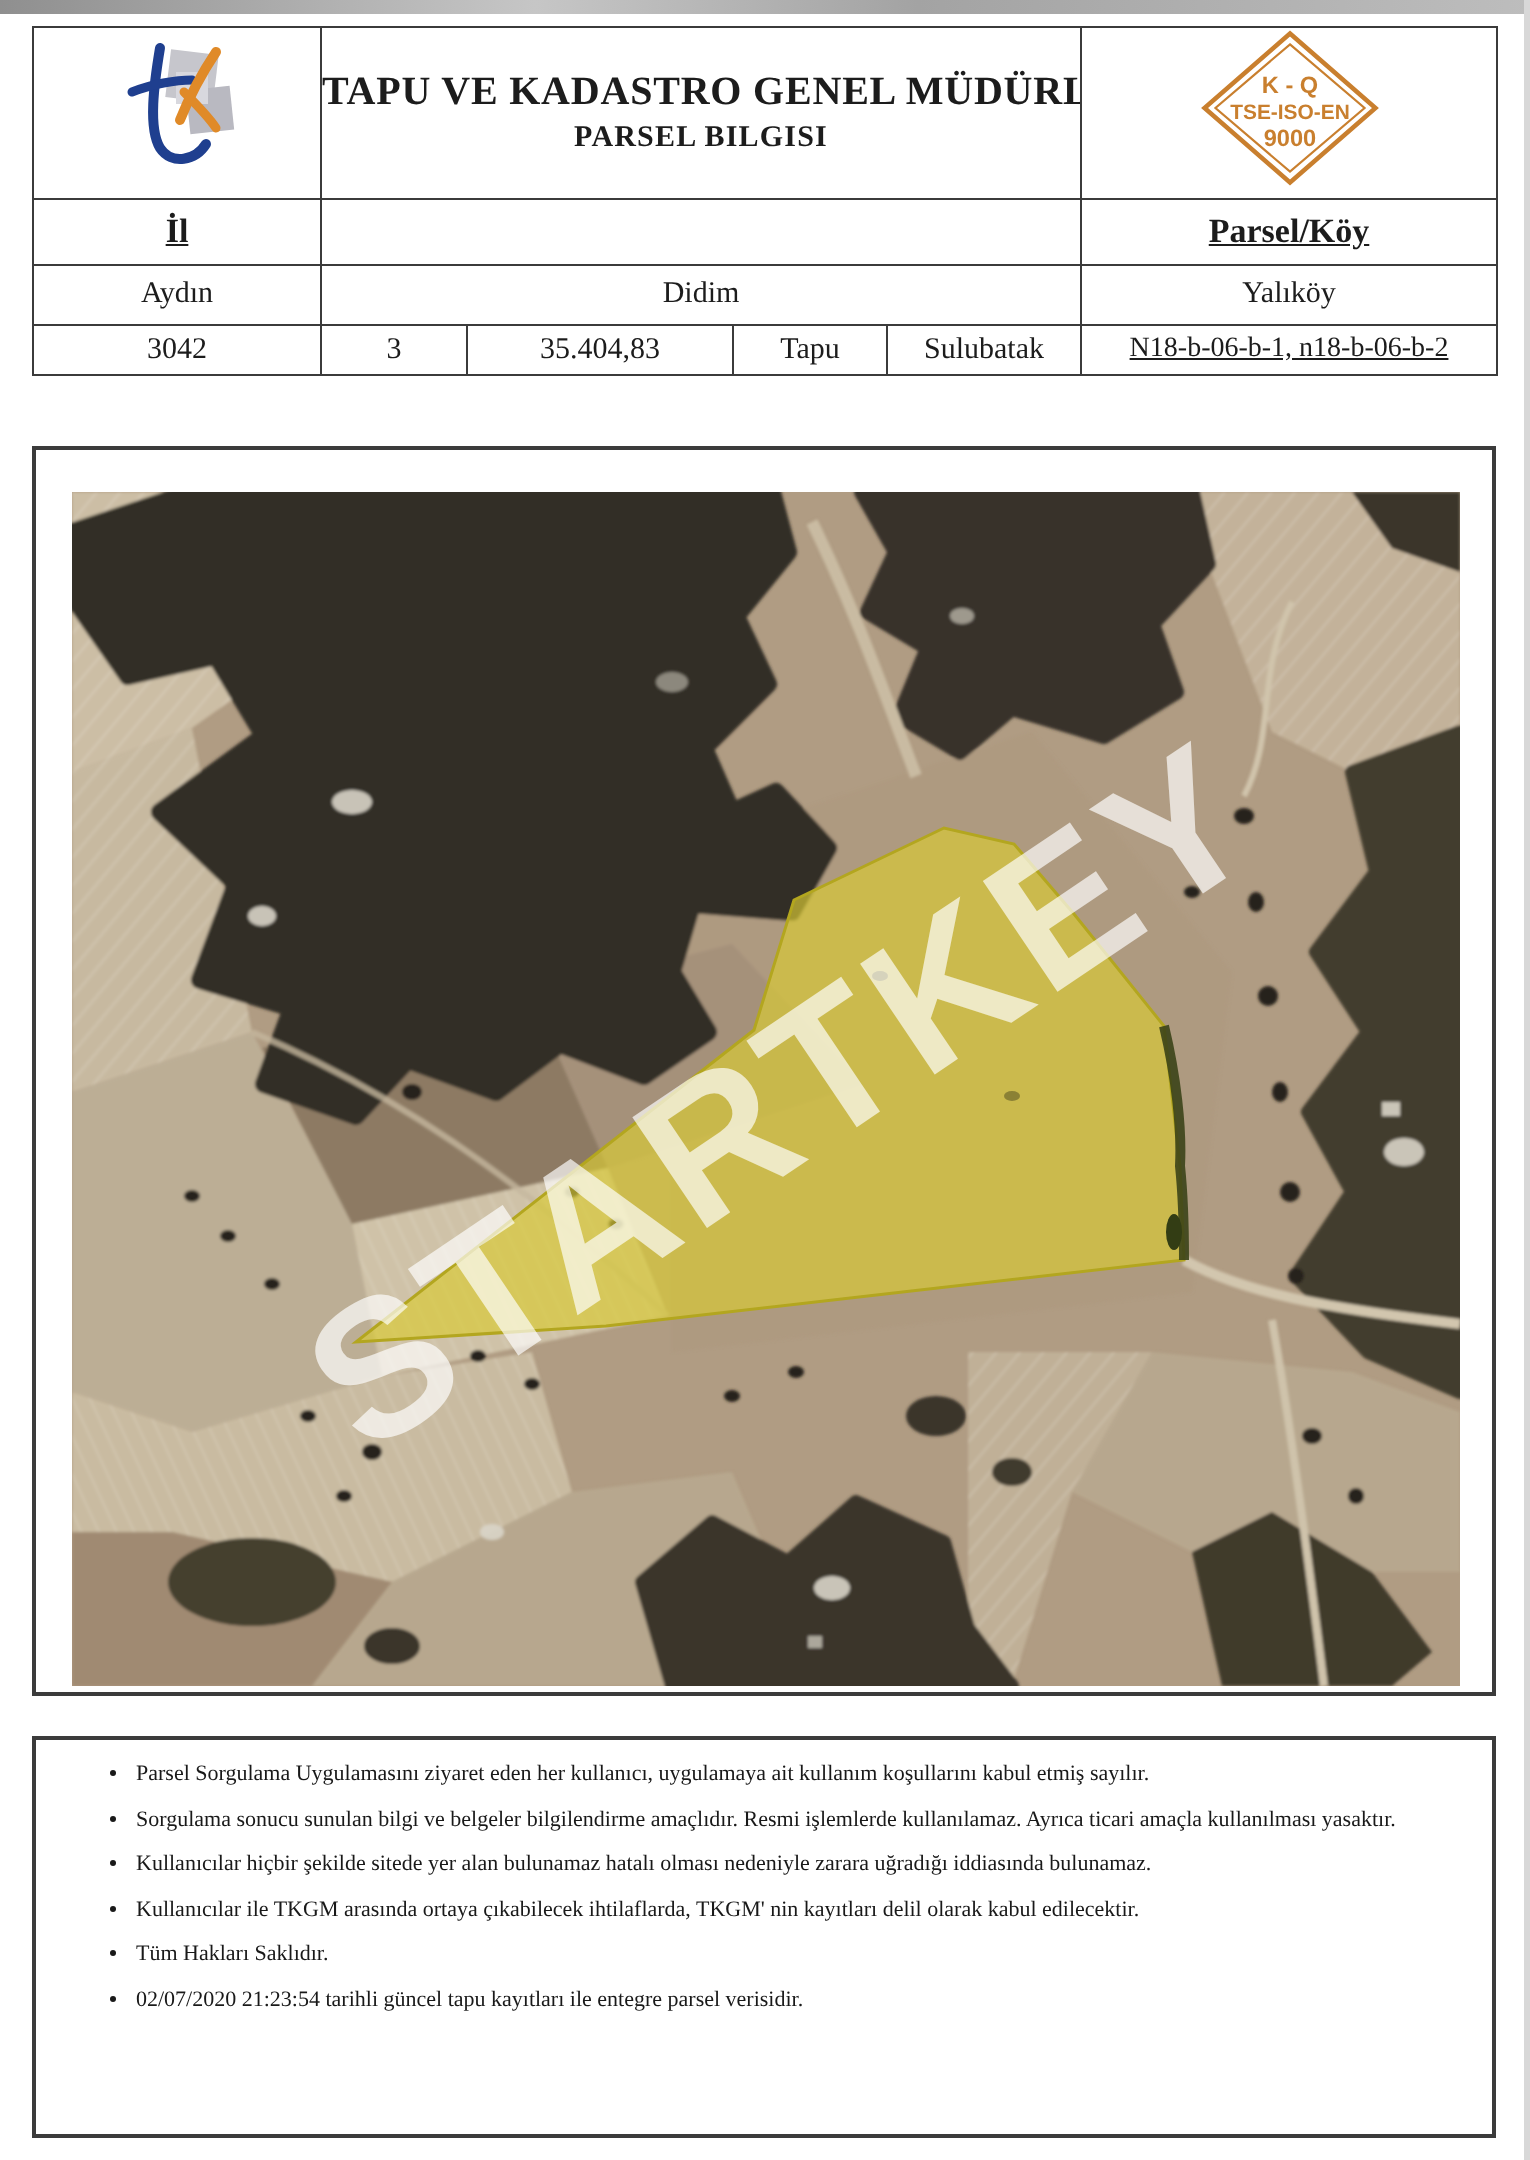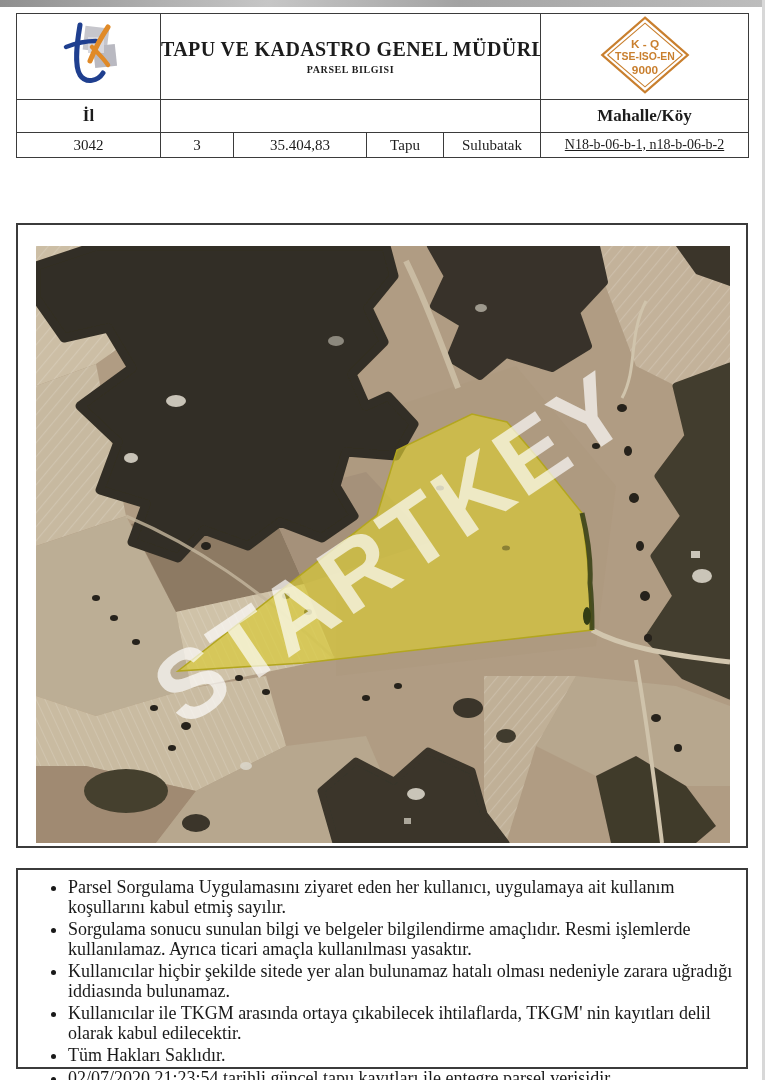--- a/index.html
+++ b/index.html
@@ -9,37 +9,37 @@
       background:linear-gradient(to right,#8f8f8f,#c6c6c6 35%,#a3a3a3 60%,#bdbdbd);}
   .scan-edge{position:absolute;right:0;top:0;width:3px;height:1080px;background:#d8d8d8;}
 
   
   table.hdr{position:absolute;left:16px;top:13px;width:732px;border-collapse:collapse;
       table-layout:fixed;}
   table.hdr td,table.hdr th{border:1.6px solid #3b3b3b;text-align:center;vertical-align:middle;
       padding:0;overflow:hidden;white-space:nowrap;}
   .logo-cell{height:85px;}
   .title-line1{font-size:20px;font-weight:bold;letter-spacing:.4px;}
-  .title-line2{font-size:10px;font-weight:bold;margin-top:3px;letter-spacing:.6px;}
-  .th-cell{font-size:17px;font-weight:bold;}
+  .title-line2{font-size:15px;font-weight:bold;margin-top:3px;letter-spacing:.6px;}
+  .th-cell{font-size:17px;font-weight:bold;text-decoration:underline;}
   .val-cell{font-size:15px;}
   .pafta-cell{font-size:14px;text-decoration:underline;}
   tr.r2{height:33px;} tr.r3{height:30px;} tr.r4{height:30px;} tr.r5{height:25px;}
 
   
   .map-box{position:absolute;left:16px;top:223px;width:732px;height:625px;
       border:2px solid #3b3b3b;box-sizing:border-box;background:#fff;}
   .map-inner{position:absolute;left:18px;top:21px;width:694px;height:597px;overflow:hidden;}
   .map-inner svg{display:block;}
 
   
   .foot-box{position:absolute;left:16px;top:868px;width:732px;height:201px;
       border:2px solid #3b3b3b;box-sizing:border-box;background:#fff;}
   .foot-box ul{margin:0;padding:8px 12px 0 50px;}
-  .foot-box li{font-size:18px;line-height:19.5px;margin-bottom:3px;color:#191919;}
+  .foot-box li{font-size:11px;line-height:19.5px;margin-bottom:3px;color:#191919;}
 </style>
 </head>
 <body>
 
 <div class="scan-strip"></div>
 <div class="scan-edge"></div>
 
 <table class="hdr">
   <colgroup>
     <col style="width:144px">
@@ -72,21 +72,26 @@
         <polygon points="50,9 91,44 50,79 9,44" fill="none" stroke="#c97f2e" stroke-width="1.2"></polygon>
         <text x="50" y="36" text-anchor="middle" font-family="Liberation Sans, sans-serif" font-size="13" font-weight="bold" fill="#c97f2e">K - Q</text>
         <text x="50" y="50" text-anchor="middle" font-family="Liberation Sans, sans-serif" font-size="11.5" font-weight="bold" fill="#c97f2e">TSE-ISO-EN</text>
         <text x="50" y="65" text-anchor="middle" font-family="Liberation Sans, sans-serif" font-size="13" font-weight="bold" fill="#c97f2e">9000</text>
       </svg>
     </td>
   </tr>
   <tr class="r2">
     <td class="th-cell">İl</td>
     <td colspan="4"></td>
-    <td class="th-cell">Mahalle/Köy</td>
+    <td class="th-cell">Parsel/Köy</td>
+  </tr>
+  <tr class="r3">
+    <td class="val-cell">Aydın</td>
+    <td colspan="4" class="val-cell">Didim</td>
+    <td class="val-cell">Yalıköy</td>
   </tr>
   <tr class="r5">
     <td class="val-cell">3042</td>
     <td class="val-cell">3</td>
     <td class="val-cell">35.404,83</td>
     <td class="val-cell">Tapu</td>
     <td class="val-cell">Sulubatak</td>
     <td class="val-cell pafta-cell">N18-b-06-b-1, n18-b-06-b-2</td>
   </tr>
 </tbody>

